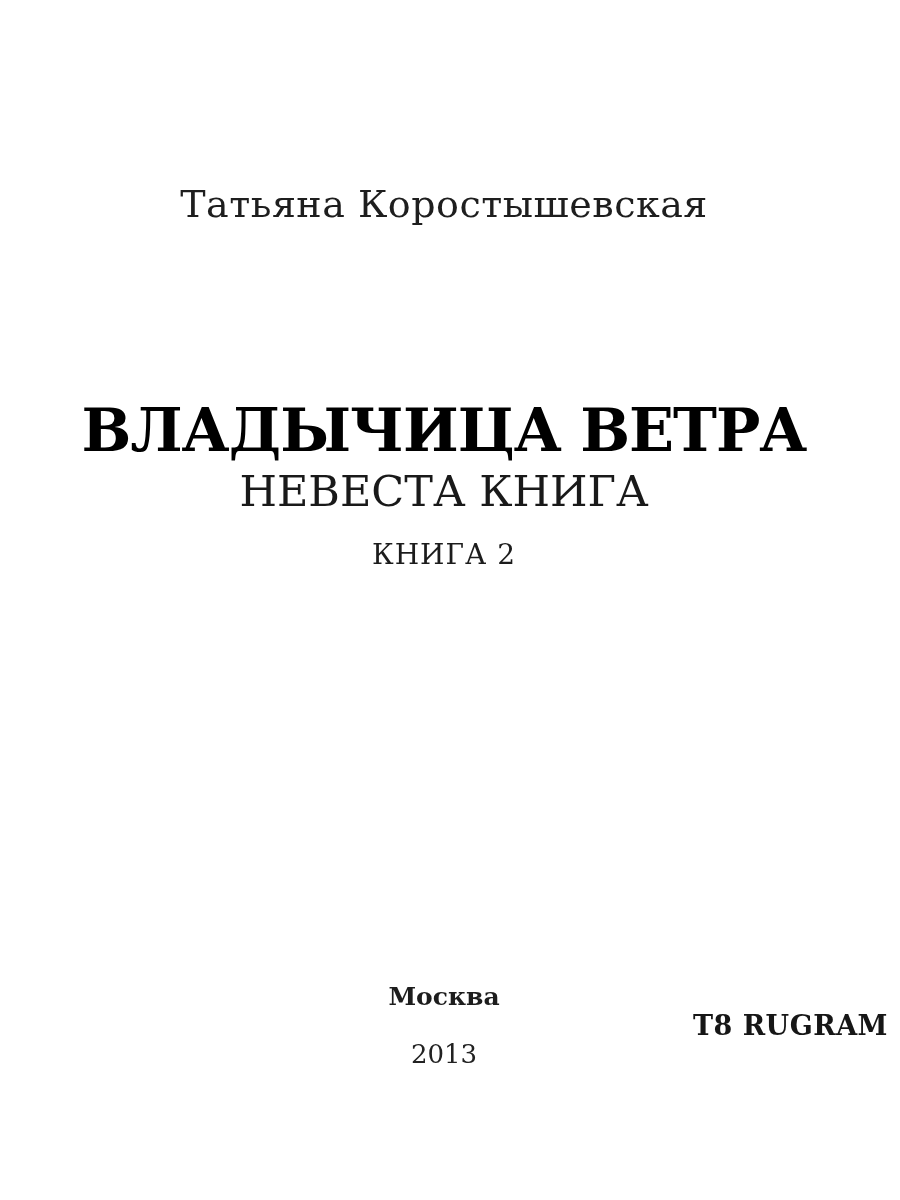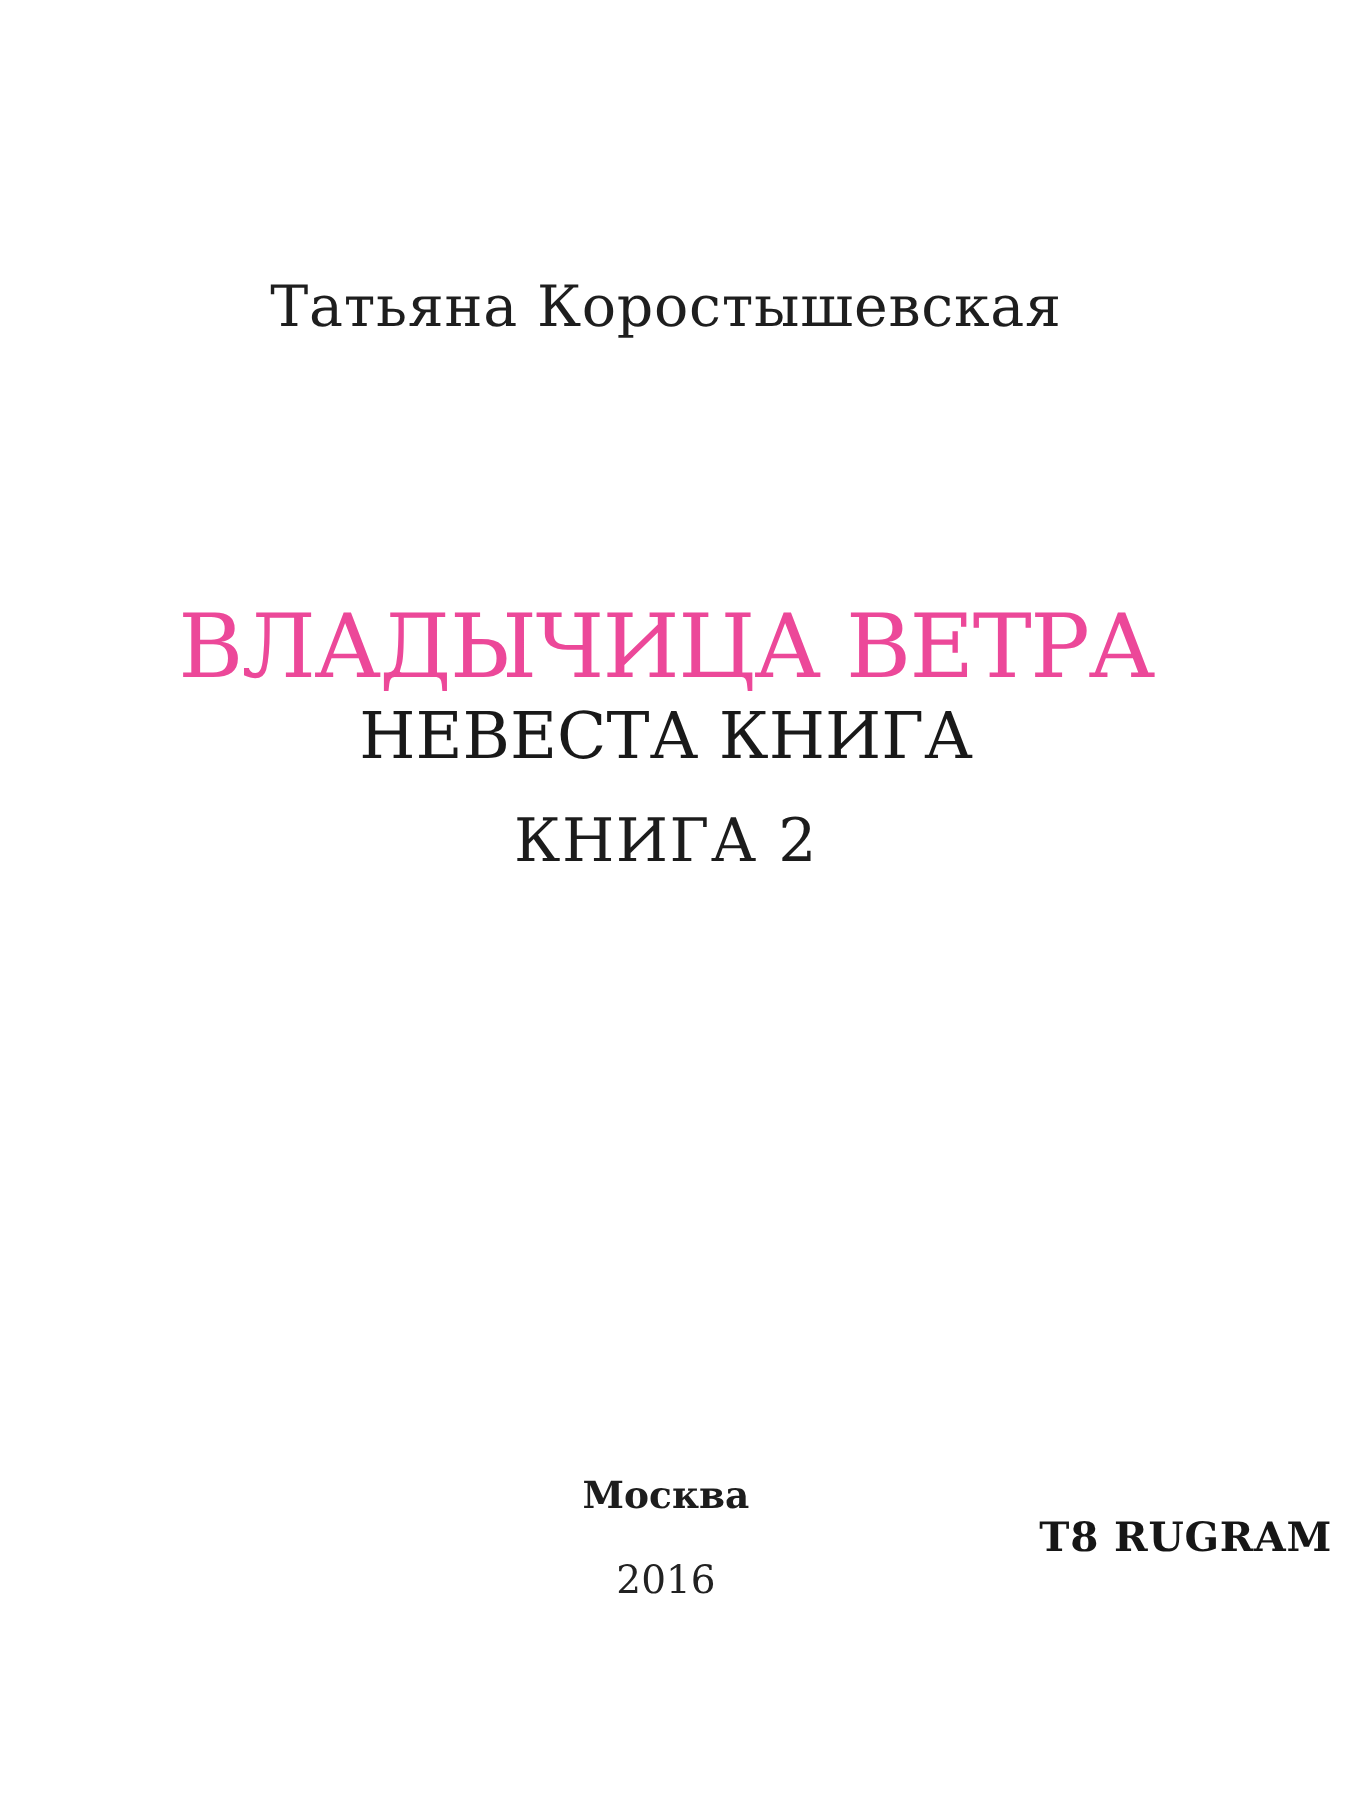--- a/index.html
+++ b/index.html
@@ -26,35 +26,35 @@
     top: 182px;
     font-size: 38px;
     font-weight: 400;
     letter-spacing: 0.5px;
     color: #1e1e1e;
   }
   .book-title {
     top: 396px;
     margin: 0;
     font-size: 59px;
-    font-weight: 400;
+    font-weight: 700;
     letter-spacing: -1px;
-    color: #ec4899;
+    color: #000000;
   }
   .book-subtitle {
     top: 466px;
     margin: 0;
     font-size: 43px;
     font-weight: 500;
     letter-spacing: 0px;
     color: #191919;
   }
   .book-number {
     top: 538px;
-    font-size: 40px;
+    font-size: 28px;
     font-weight: 400;
     letter-spacing: 1px;
     color: #1c1c1c;
   }
   .imprint-city {
     top: 982px;
     font-size: 25px;
     font-weight: 700;
     color: #1d1d1d;
   }
@@ -86,16 +86,16 @@
     <h2 class="centered book-subtitle">НЕВЕСТА КНИГА</h2>
 
     <div class="centered book-number">КНИГА 2</div>
   </div>
 
   <div>
     <div class="centered imprint-city">Москва</div>
 
     <div class="centered imprint-publisher">Т8 RUGRAM</div>
 
-    <div class="centered imprint-year">2016</div>
+    <div class="centered imprint-year">2013</div>
   </div>
 
 </div>
 
 </body></html>

